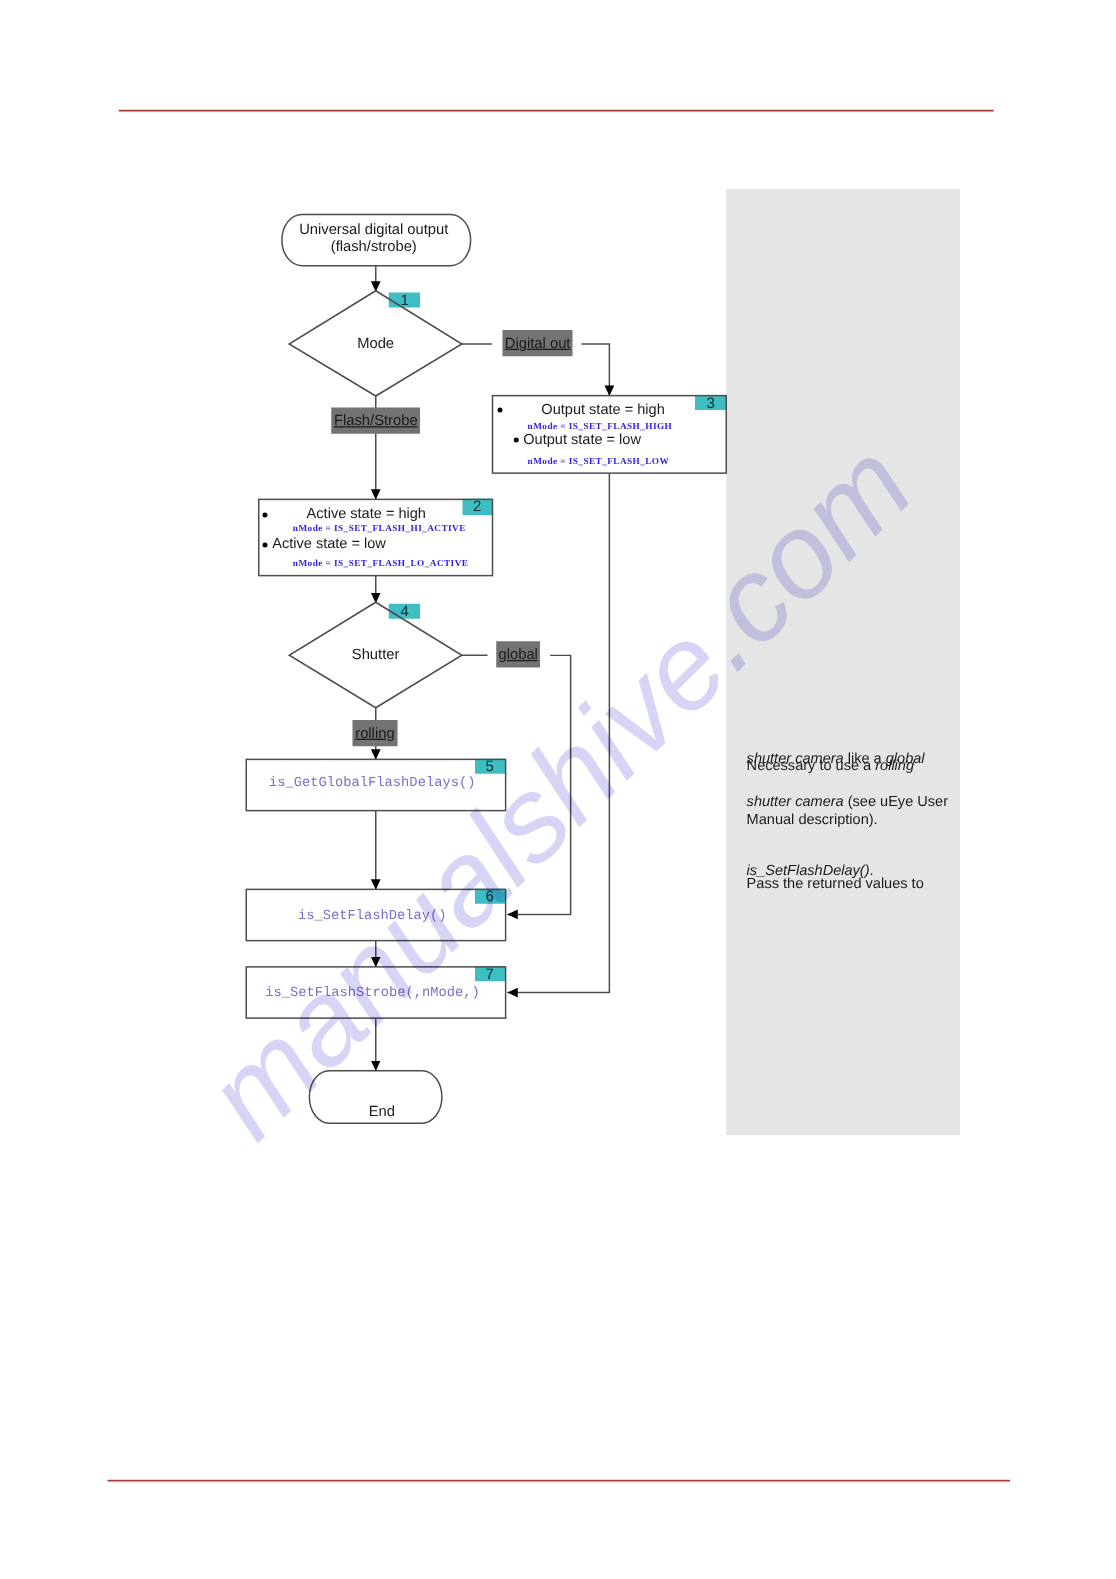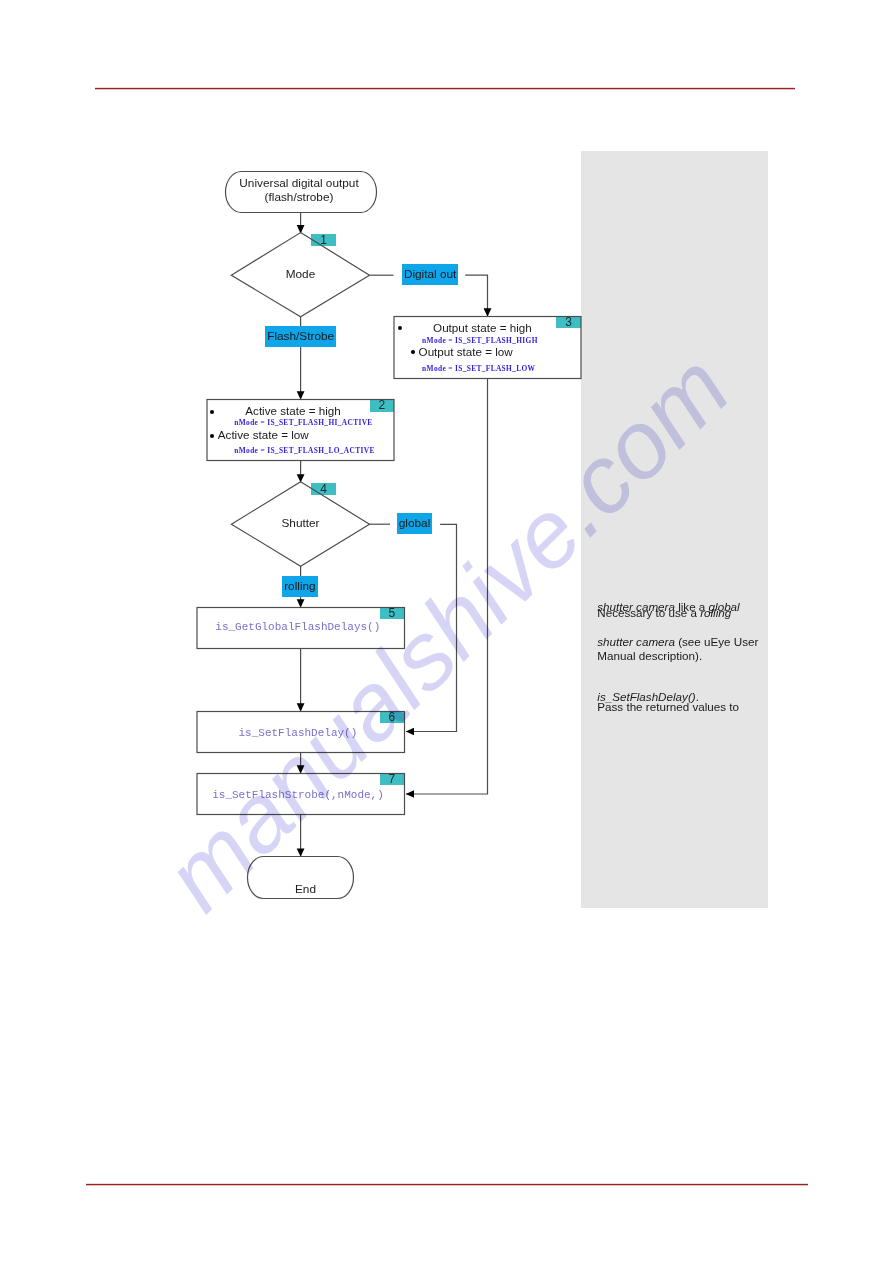--- a/index.html
+++ b/index.html
@@ -18,21 +18,21 @@
   #side-note i{font-style:italic;}
   #snl1{top:607.4px;} #snl2{top:601px;text-align:center;} #snl3{top:636.4px;}
   #snl4{top:649.9px;} #snl5{top:701px;} #snl6{top:691.3px;}
   .wm{position:absolute;left:0;top:0;width:893px;height:1263px;pointer-events:none;z-index:5;mix-blend-mode:multiply;}
   svg.layer{position:absolute;left:0;top:0;width:893px;height:1263px;}
   #badge-layer{position:absolute;left:0;top:0;width:893px;height:1263px;}
   .badge{position:absolute;background:#3ebec2;color:#0b2b2e;font-size:12px;line-height:12px;
          display:flex;align-items:center;justify-content:center;
          font-family:"Liberation Sans",sans-serif;}
   .lbl{position:absolute;font-size:11.8px;line-height:12px;color:#1a1a1a;white-space:nowrap;
-       background:#0ea5e9;padding:4px 2px 5px 2px;}
+       background:#737373;padding:4px 2px 5px 2px;text-decoration:underline;}
   .nodetext{position:absolute;font-size:11.8px;color:#1a1a1a;text-align:center;
             line-height:14px;white-space:nowrap;}
   #t-mode,#t-shutter,#t-end{line-height:12px;}
   .bodybox{position:absolute;color:#1a1a1a;}
   .bodybox .bul{font-size:11.65px;line-height:12px;position:absolute;padding-left:10.5px;white-space:nowrap;}
   .bodybox .dot{position:absolute;left:3.2px;top:5px;width:4px;height:4px;border-radius:50%;background:#000;}
   #c-box3 .dot{left:2.5px;top:4.5px;}
   .bodybox .code{font-family:Liberation Serif, serif;font-weight:bold;font-size:7.4px;
                  line-height:10px;color:#3322dd;position:absolute;left:27px;white-space:nowrap;
                  letter-spacing:0.35px;}

